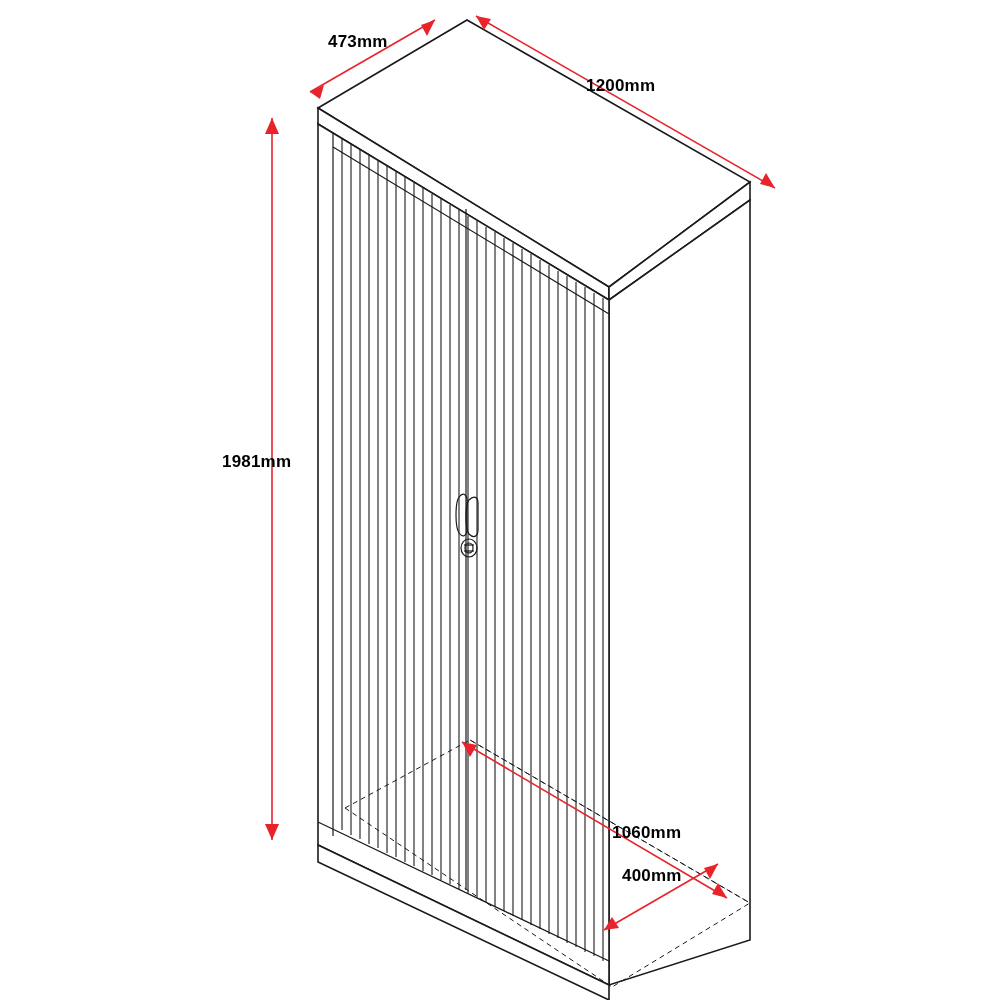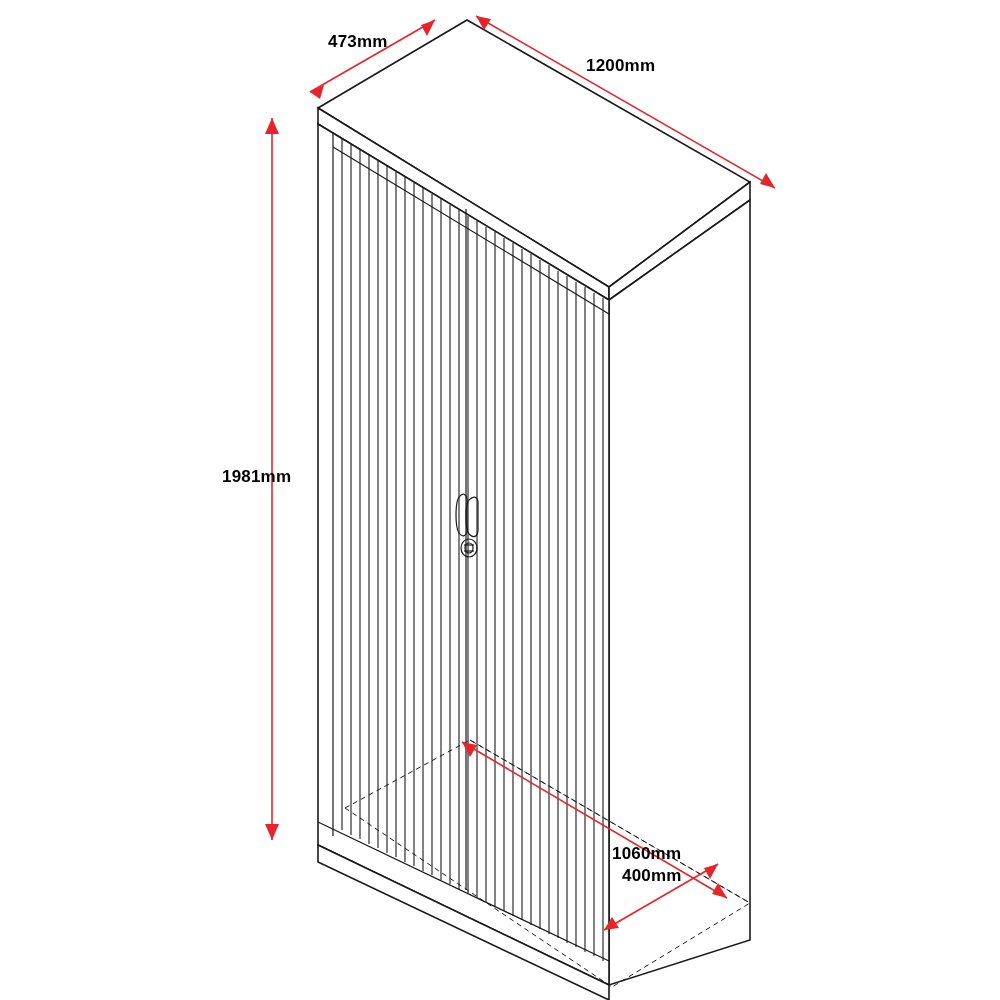--- a/index.html
+++ b/index.html
@@ -147,21 +147,21 @@
         <line x1="604" y1="930" x2="718" y2="864"></line>
         <polygon fill="#e8232a" stroke="none" points="604,930 619,928 612,917"></polygon>
         <polygon fill="#e8232a" stroke="none" points="718,864 704,868 710,879"></polygon>
       </g>
 
     </g>
   </svg>
 
   <div class="dim-label" style="left:328px; top:32px;">473mm</div>
 
-  <div class="dim-label" style="left:586px; top:56px;">1200mm</div>
+  <div class="dim-label" style="left:586px; top:76px;">1200mm</div>
 
-  <div class="dim-label" style="left:222px; top:452px;margin-top:15px;">1981mm</div>
+  <div class="dim-label" style="left:222px; top:452px;">1981mm</div>
 
-  <div class="dim-label" style="left:612px; top:844px;">1060mm</div>
+  <div class="dim-label" style="left:612px; top:823px;">1060mm</div>
 
   <div class="dim-label" style="left:622px; top:866px;">400mm</div>
 
 </div>
 
 </body></html>

